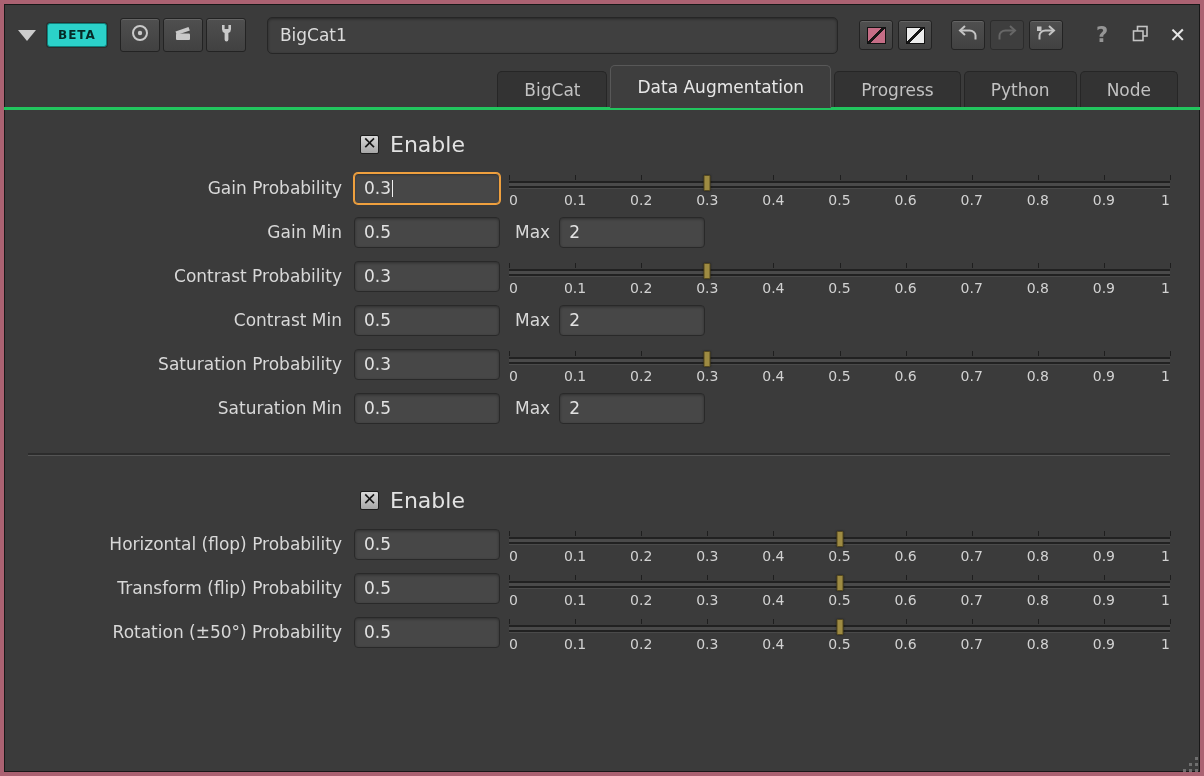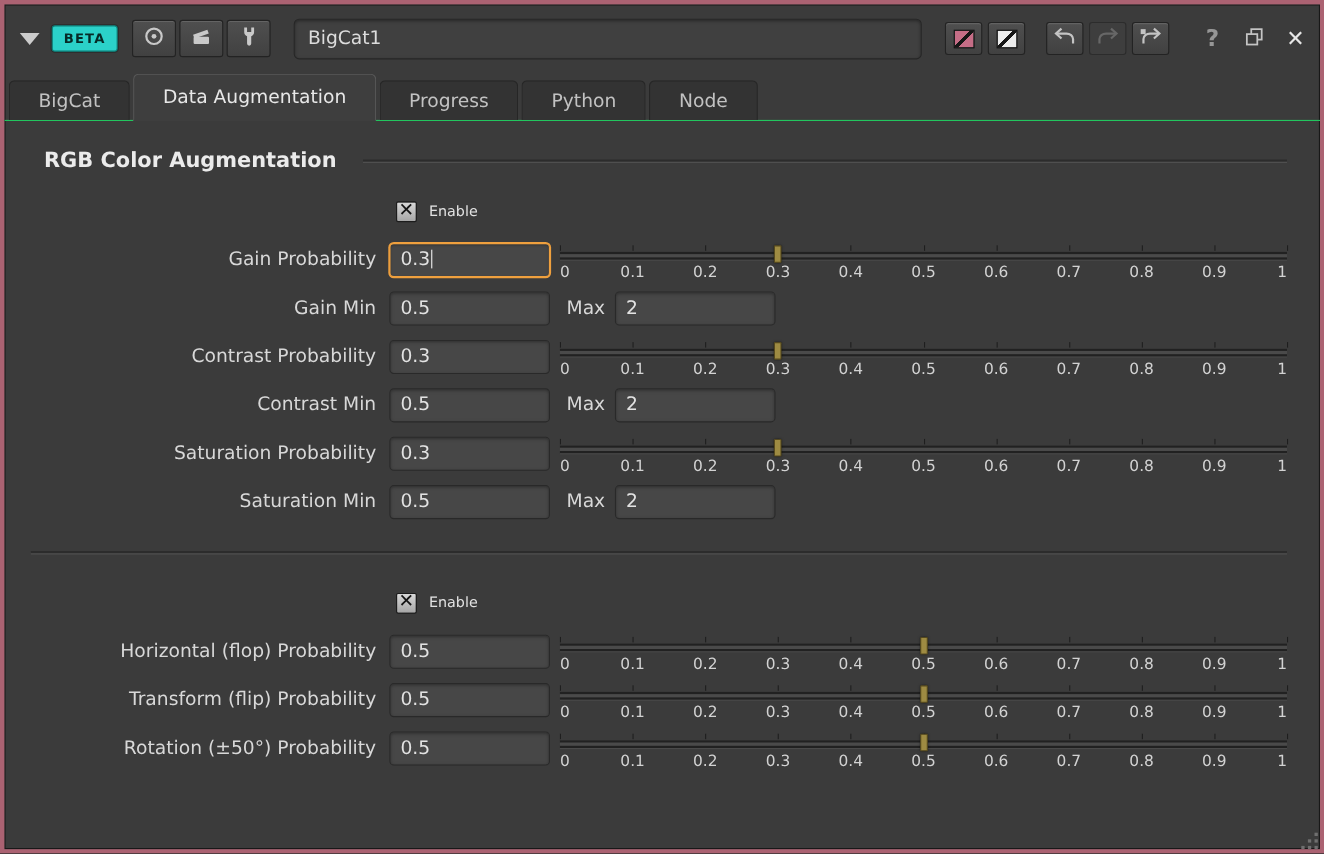--- a/index.html
+++ b/index.html
@@ -58,21 +58,21 @@
     background: linear-gradient(135deg, #ececec 42%, #161616 42%, #161616 56%, #ececec 56%);
   }
   .gap-m { margin-left: 14px; }
   .help { font-size: 21px; font-weight: bold; color: #969696; margin: 0 12px 0 28px; cursor: pointer; }
   .float-btn { margin: 0 6px; cursor: pointer; display: flex; }
   .close { font-size: 20px; font-weight: bold; color: #e6e6e6; margin-left: 8px; cursor: pointer; }
 
   
   .tabbar {
     display: flex; align-items: flex-end; gap: 3px;
-    padding: 0 4px; height: 44px; border-bottom: 1px solid #22c55e;
+    padding: 0 22px; height: 44px; border-bottom: 3px solid #22c55e; justify-content: flex-end;
   }
   .tab {
     background: #333333; border: 1px solid #262626; border-bottom: none;
     border-radius: 5px 5px 0 0; height: 36px; padding: 0 26px;
     display: flex; align-items: center;
     font-size: 17px; color: #c2c2c2; cursor: pointer; white-space: nowrap;
   }
   .tab.active {
     background: #3e3e3e; border-color: #585858; border-bottom: 1px solid #3e3e3e;
     height: 43px; margin-bottom: -1px; color: #e8e8e8;
@@ -107,21 +107,21 @@
   .max-label { margin-left: 15px; margin-right: 9px; font-size: 17px; color: #d8d8d8; }
 
   .checkbox {
     width: 19px; height: 19px; margin-left: 6px;
     background: linear-gradient(#d8d8d8, #a6a6a6);
     border: 1px solid #1c1c1c; border-radius: 2px;
     display: flex; align-items: center; justify-content: center;
     cursor: pointer; font-size: 17px; font-weight: bold; color: #141414; line-height: 1;
   }
   .checkbox[data-checked="true"]::after { content: "✕"; margin-top: -1px; }
-  .check-label { margin-left: 11px; font-size: 13px; color: #e2e2e2; }
+  .check-label { margin-left: 11px; font-size: 22px; color: #e2e2e2; }
 
   
   .slider { flex: 1; position: relative; height: 34px; margin-left: 9px; margin-top: 8px; cursor: pointer; }
   .tick { position: absolute; top: 0; width: 1px; height: 5px; background: #1e1e1e; }
   .track {
     position: absolute; left: 0; right: 0; top: 6px; height: 7px;
     border-top: 2px solid #212121; border-bottom: 2px solid #212121;
     background: #4a4a4a; box-shadow: 0 1px 0 rgba(255,255,255,.08);
   }
   .handle {
@@ -227,24 +227,20 @@
   <div class="tabbar">
     <div class="tab">BigCat</div>
     <div class="tab active">Data Augmentation</div>
     <div class="tab">Progress</div>
     <div class="tab">Python</div>
     <div class="tab">Node</div>
   </div>
 
   <div class="content">
 
-    <div class="section-header">
-      <div class="section-title">RGB Color Augmentation</div>
-      <div class="rule"></div>
-    </div>
 
     <div class="row">
       <div class="label-col"></div>
       <div class="checkbox" data-checked="true"></div>
       <span class="check-label">Enable</span>
     </div>
 
     <div class="row">
       <div class="label-col">Gain Probability</div>
       <div class="field" data-focused="true">0.3</div>

